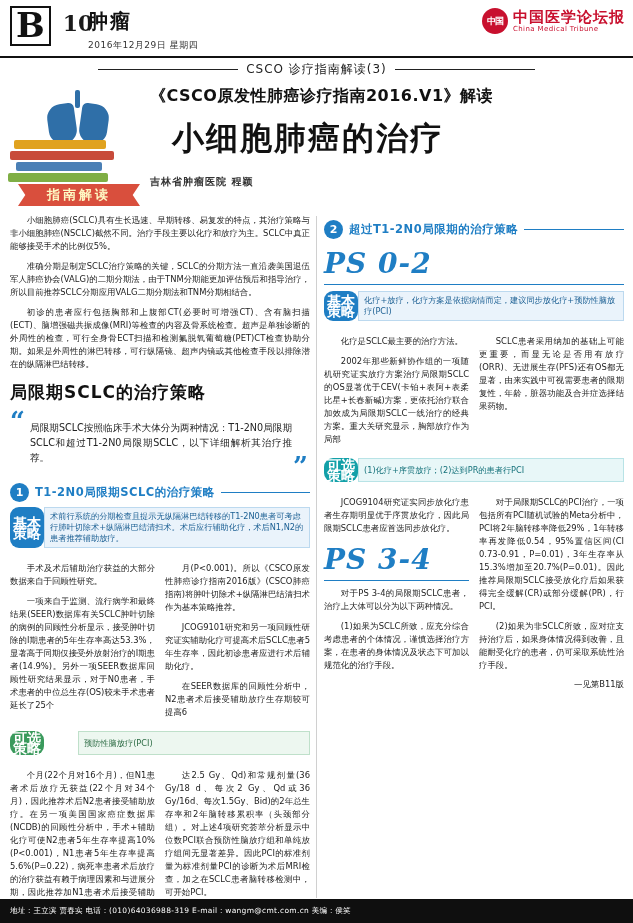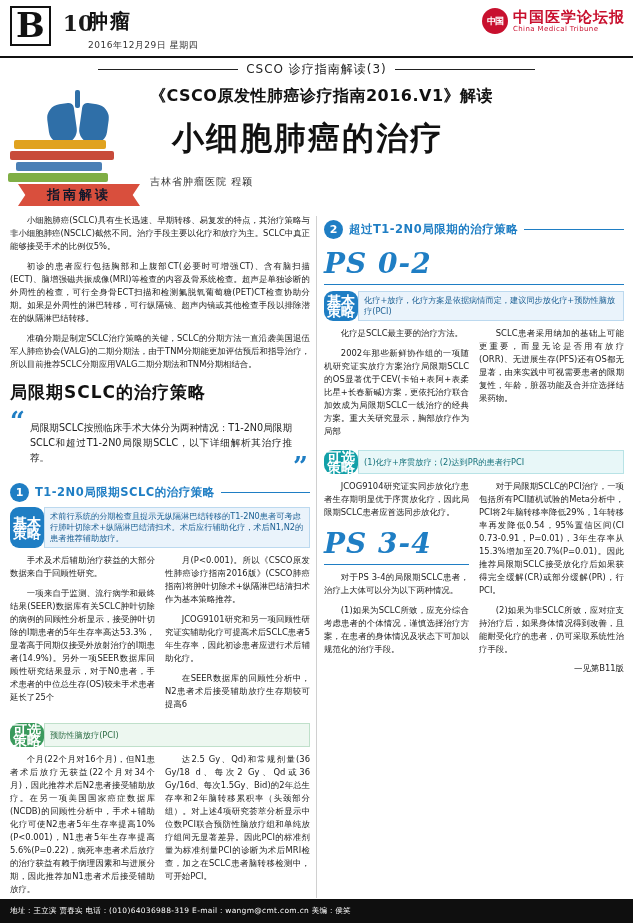--- a/index.html
+++ b/index.html
@@ -61,32 +61,32 @@
   .lung .lobeL{position:absolute;left:6px;top:14px;width:28px;height:40px;background:#2f6fa8;border-radius:16px 6px 16px 16px;transform:rotate(-8deg);}
   .lung .lobeR{position:absolute;left:38px;top:14px;width:28px;height:40px;background:#2f6fa8;border-radius:6px 16px 16px 16px;transform:rotate(8deg);}
   .books{position:absolute;left:0;top:56px;width:136px;height:64px;}
   .bk{position:absolute;height:9px;border-radius:2px;}
   .bk1{left:6px;top:0;width:92px;background:#e0a21f;}
   .bk2{left:2px;top:11px;width:104px;background:#c84b3a;}
   .bk3{left:8px;top:22px;width:86px;background:#4a7fb5;}
   .bk4{left:0px;top:33px;width:100px;background:#7fae45;}
   .ribbon{
     position:absolute;left:10px;top:44px;width:122px;height:22px;background:#d94f3d;
-    color:#0f172a;font-size:13px;font-weight:bold;letter-spacing:3px;
+    color:#fef9c3;font-size:13px;font-weight:bold;letter-spacing:3px;
     display:flex;align-items:center;justify-content:center;
     clip-path:polygon(0 0,100% 0,94% 50%,100% 100%,0 100%,6% 50%);
   }
   .tb-text{position:absolute;left:150px;top:6px;right:8px;}
   .tb-sub{font-size:16px;font-weight:bold;color:#111;letter-spacing:0.5px;}
   .tb-main{
     font-size:32px;font-weight:bold;color:#111;letter-spacing:2px;margin-top:10px;
     font-family:"DejaVu Serif","Liberation Serif",serif;
     margin-left:22px;
   }
-  .tb-author{font-size:10px;color:#333;margin-top:14px;letter-spacing:1px;}
+  .tb-author{font-size:10px;color:#333;margin-top:14px;letter-spacing:1px;font-weight:bold;}
 
   
   .cols{position:absolute;left:0;top:214px;width:521px;height:690px;}
   .col{position:absolute;top:0;box-sizing:border-box;}
   .colA{left:10px;width:300px;}
   .colB{left:324px;width:300px;}
   .vsep{position:absolute;left:316px;top:2px;width:1px;height:682px;background:#d0d0d0;}
 
   p.body{
     font-size:8.4px;line-height:13px;color:#222;text-align:justify;margin:0 0 7px 0;
@@ -114,21 +114,21 @@
     display:flex;align-items:center;justify-content:center;text-align:center;
     line-height:10px;padding:2px;box-sizing:border-box;border-radius:9px;
   }
   .tag.green{background:#3a9a5c;}
   .tag.teal{background:#12a0a8;}
   .banner{
     flex:1;background:#eaf3fb;border:1px solid #bcd9ef;color:#1b5f93;
     font-size:8.2px;line-height:11px;padding:3px 5px;box-sizing:border-box;
     display:flex;align-items:center;
   }
-  .banner.green{background:#edf7f0;border-color:#bfe0ca;color:#2b6b43;}
+  .banner.green{background:#edf7f0;border-color:#bfe0ca;color:#2b6b43;margin-left:34px;}
   .banner.teal{background:#e8f7f8;border-color:#b8e3e6;color:#14717a;}
 
   
   .quote{
     position:relative;margin:6px 0 8px 0;padding:10px 18px 10px 20px;
     font-size:9.6px;line-height:15px;color:#222;text-align:justify;
   }
   .quote .qm{
     position:absolute;font-size:26px;color:#1f7ec4;font-weight:bold;
     font-family:"DejaVu Serif","Liberation Serif",serif;line-height:18px;
@@ -139,21 +139,21 @@
   
   .pshead{
     font-size:28px;font-weight:bold;color:#1f7ec4;font-style:italic;
     margin:8px 0 4px 0;letter-spacing:1px;
     font-family:"DejaVu Serif","Liberation Serif",serif;
   }
   .psrule{height:1px;background:#1f7ec4;margin-bottom:6px;}
 
   
   .sub2{display:flex;gap:10px;}
-  .sub2 > div{flex:1;}
+  .sub2 > div{flex:1;margin-top:8px;}
 
   
   .footer{
     position:absolute;left:0;bottom:0;width:633px;height:24px;background:#0f0f0f;
     color:#fff;font-size:7.5px;display:flex;align-items:center;
     padding:0 10px;box-sizing:border-box;letter-spacing:0.3px;
   }
   .cont{
     font-size:8.4px;color:#222;text-align:right;margin-top:2px;
   }
@@ -208,22 +208,22 @@
       <div class="tb-author">吉林省肿瘤医院  程颖</div>
     </div>
   </div>
 
   <div class="cols">
     <div class="vsep"></div>
 
     <div class="col colA">
 
       <p class="body">小细胞肺癌(SCLC)具有生长迅速、早期转移、易复发的特点，其治疗策略与非小细胞肺癌(NSCLC)截然不同。治疗手段主要以化疗和放疗为主。SCLC中真正能够接受手术的比例仅5%。</p>
+      <p class="body">准确分期是制定SCLC治疗策略的关键，SCLC的分期方法一直沿袭美国退伍军人肺癌协会(VALG)的二期分期法，由于TNM分期能更加评估预后和指导治疗，所以目前推荐SCLC分期应用VALG二期分期法和TNM分期相结合。</p>
       <p class="body">初诊的患者应行包括胸部和上腹部CT(必要时可增强CT)、含有脑扫描(ECT)、脑增强磁共振成像(MRI)等检查的内容及骨系统检查。超声是单独诊断的外周性的检查，可行全身骨ECT扫描和检测氟脱氧葡萄糖(PET)CT检查协助分期。如果是外周性的淋巴转移，可行纵隔镜、超声内镜或其他检查手段以排除潜在的纵隔淋巴结转移。</p>
-      <p class="body">准确分期是制定SCLC治疗策略的关键，SCLC的分期方法一直沿袭美国退伍军人肺癌协会(VALG)的二期分期法，由于TNM分期能更加评估预后和指导治疗，所以目前推荐SCLC分期应用VALG二期分期法和TNM分期相结合。</p>
 
       <h2 class="sec">局限期SCLC的治疗策略</h2>
 
       <div class="quote">
         <span class="qm open">“</span>
         <span>局限期SCLC按照临床手术大体分为两种情况：T1-2N0局限期SCLC和超过T1-2N0局限期SCLC，以下详细解析其治疗推荐。</span>
         <span class="qm close">”</span>
       </div>
 
       <div class="numhead">

